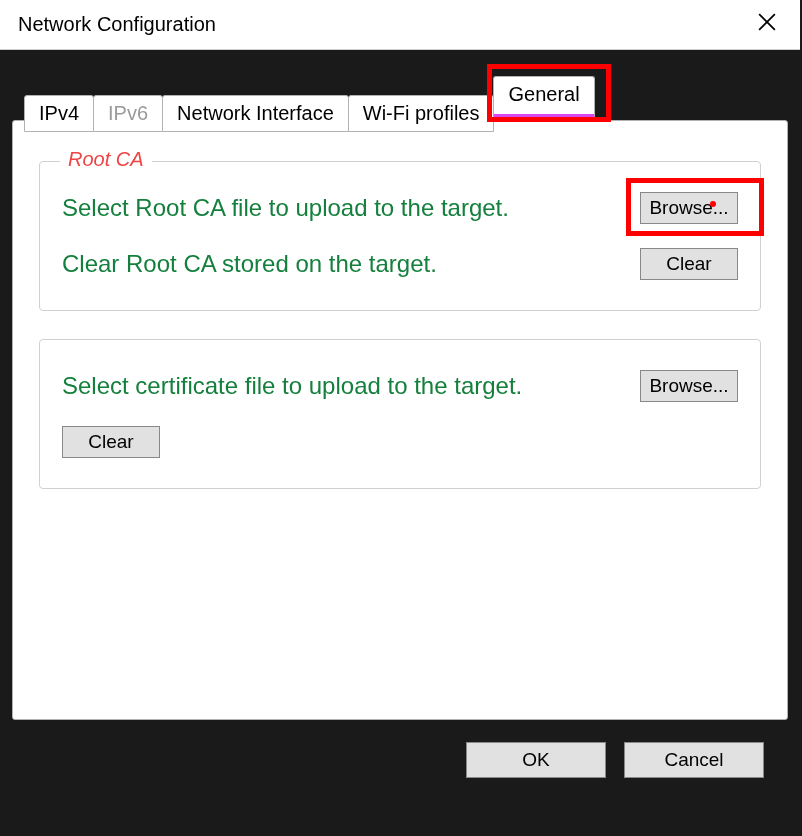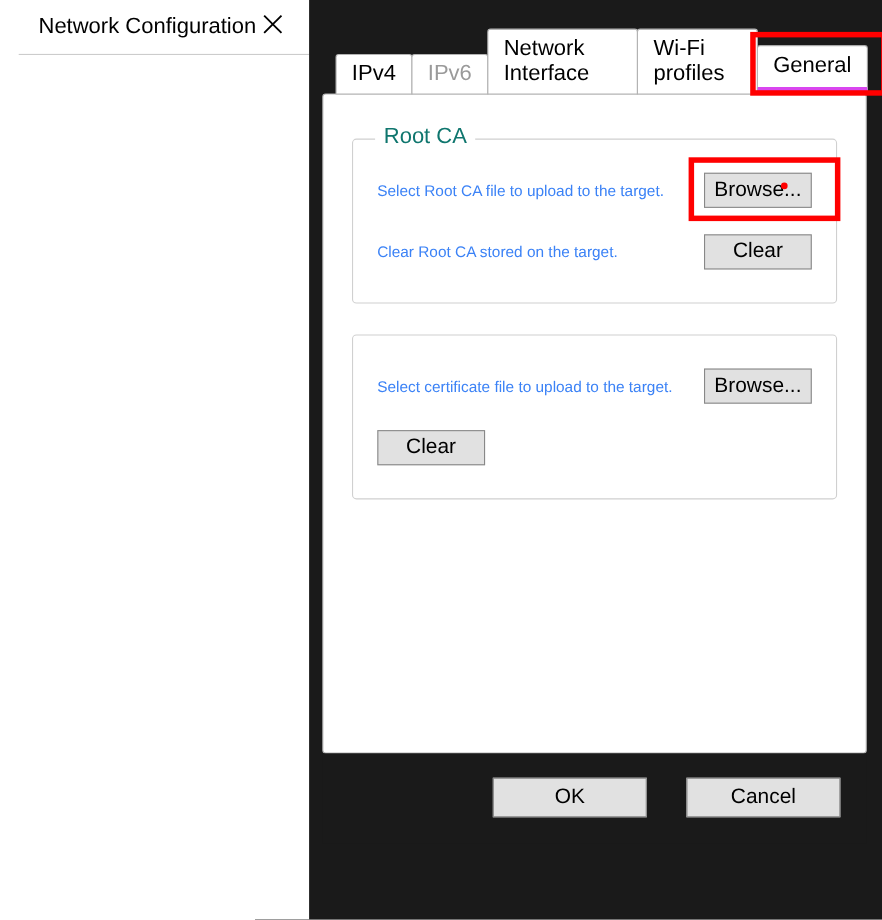--- a/index.html
+++ b/index.html
@@ -13,22 +13,21 @@
       background: #1a1a1a;
       width: 802px;
       height: 836px;
       overflow: hidden;
     }
     .window {
       width: 800px;
       height: 836px;
       background: #ffffff;
       display: flex;
-      flex-direction: row;
-      padding-left: 17px;
+      flex-direction: column;
     }
     .titlebar {
       display: flex;
       align-items: center;
       justify-content: space-between;
       height: 50px;
       padding: 0 18px;
       background: #ffffff;
       border-bottom: 1px solid #ccc;
     }
@@ -65,21 +64,21 @@
       border-top-left-radius: 3px;
       border-top-right-radius: 3px;
       padding: 6px 14px;
       font-size: 20px;
       cursor: pointer;
       margin-right: -1px;
       position: relative;
       color: #000;
     }
     .tab.inactive {
-      top: 0;
+      top: 11px;
     }
     .tab.disabled {
       color: #9a9a9a;
     }
     .tab.active {
       border-bottom: 7px solid #d946ef;
       padding-bottom: 8px;
       z-index: 3;
     }
     .tab-highlight {
@@ -119,34 +118,35 @@
       margin-bottom: 28px;
       position: relative;
     }
     .legend {
       position: absolute;
       top: -14px;
       left: 20px;
       background: #fff;
       padding: 0 8px;
       font-size: 20px;
-      color: #0f766e;
+      color: #ef4444;
+      font-style: italic;
     }
     .row {
       display: flex;
       align-items: center;
       justify-content: space-between;
       margin-bottom: 24px;
     }
     .row:last-child {
       margin-bottom: 0;
     }
     .row-label {
-      font-size: 14px;
-      color: #3b82f6;
+      font-size: 24px;
+      color: #15803d;
     }
     .btn {
       background: #e1e1e1;
       border: 1px solid #888;
       width: 98px;
       height: 32px;
       font-size: 19px;
       font-family: inherit;
       cursor: pointer;
       text-align: center;
@@ -161,21 +161,21 @@
       height: 6px;
       background: #ff0000;
       border-radius: 50%;
       top: 9px;
       right: 22px;
       z-index: 6;
     }
     .footer {
       display: flex;
       justify-content: flex-end;
-      gap: 36px;
+      gap: 18px;
       padding: 22px 24px 24px 0;
       background: #1a1a1a;
     }
     .footer .btn {
       width: 140px;
       height: 36px;
     }
   </style>
 </head>
 <body>

